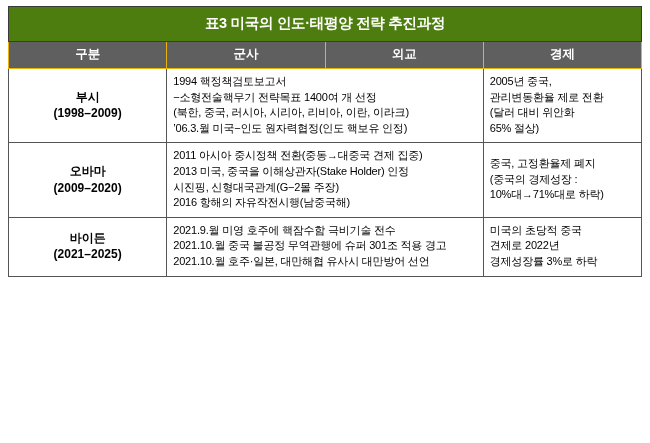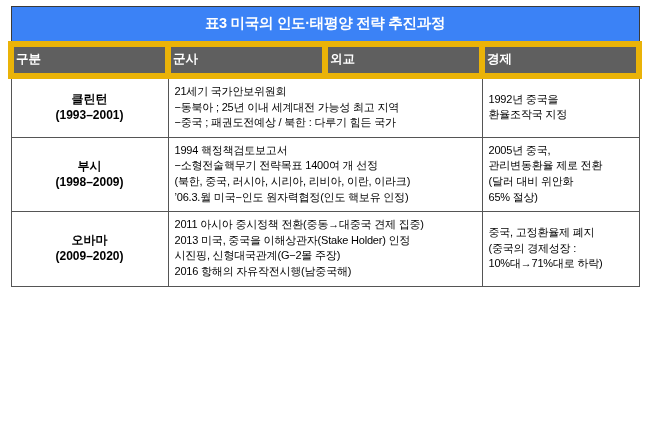--- a/index.html
+++ b/index.html
@@ -14,38 +14,38 @@
     position: relative;
     padding: 6px 8px 0 8px;
   }
   table.doc-table {
     width: 634px;
     border-collapse: collapse;
     table-layout: fixed;
   }
   
   .title-row td {
-    background: #3b82f6;
+    background: #4d7c0f;
     color: #ffffff;
     text-align: center;
     font-size: 14.5px;
     font-weight: bold;
     letter-spacing: -0.3px;
     padding: 7px 4px 8px 4px;
     border: 1px solid #3a3a3a;
   }
   
   .head-row td {
     background: #5f5f5f;
     color: #ffffff;
-    text-align: left;
+    text-align: center;
     font-size: 12.5px;
     font-weight: bold;
     padding: 4px 2px 5px 2px;
-    border: 6px solid #eab308;
+    border: 1px solid #eab308;
   }
   
   tbody td {
     border: 1px solid #555555;
     vertical-align: middle;
     font-size: 11px;
     line-height: 1.42;
     padding: 5px 6px 6px 6px;
     color: #000000;
   }
@@ -81,29 +81,20 @@
       </tr>
       <tr class="head-row">
         <td style="width:104px">구분</td>
         <td style="width:212px">군사</td>
         <td style="width:170px">외교</td>
         <td style="width:148px">경제</td>
       </tr>
     </thead>
     <tbody>
       <tr>
-        <td class="c-label">클린턴
-(1993–2001)</td>
-        <td class="c-mil span2" colspan="2">21세기 국가안보위원회
- −동북아 ; 25년 이내 세계대전 가능성 최고 지역
- −중국 ; 패권도전예상 / 북한 : 다루기 힘든 국가</td>
-        <td class="c-eco">1992년 중국을
-환율조작국 지정</td>
-      </tr>
-      <tr>
         <td class="c-label">부시
 (1998–2009)</td>
         <td class="c-mil span2" colspan="2">1994 핵정책검토보고서
  −소형전술핵무기 전략목표 1400여 개 선정
   (북한, 중국, 러시아, 시리아, 리비아, 이란, 이라크)
  ’06.3.월 미국−인도 원자력협정(인도 핵보유 인정)</td>
         <td class="c-eco">2005년 중국,
 관리변동환율 제로 전환
 (달러 대비 위안화
 65% 절상)</td>
@@ -112,15 +103,25 @@
         <td class="c-label">오바마
 (2009–2020)</td>
         <td class="c-mil span2" colspan="2">2011  아시아 중시정책 전환(중동→대중국 견제 집중)
 2013  미국, 중국을 이해상관자(Stake Holder) 인정
         시진핑, 신형대국관계(G−2몰 주장)
 2016  항해의 자유작전시행(남중국해)</td>
         <td class="c-eco">중국, 고정환율제 폐지
 (중국의 경제성장 :
 10%대→71%대로 하락)</td>
       </tr>
+      <tr>
+        <td class="c-label">바이든
+(2021–2025)</td>
+        <td class="c-mil span2" colspan="2">2021.9.월 미영 호주에 핵잠수함 극비기술 전수
+2021.10.월 중국 불공정 무역관행에 슈퍼 301조 적용 경고
+2021.10.월 호주·일본, 대만해협 유사시 대만방어 선언</td>
+        <td class="c-eco">미국의 초당적 중국
+견제로 2022년
+경제성장률 3%로 하락</td>
+      </tr>
     </tbody>
   </table>
 </div>
 
 </body></html>

